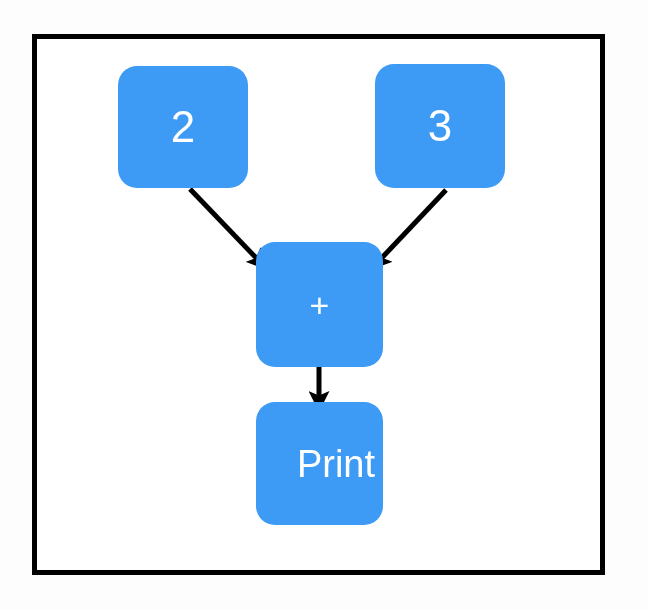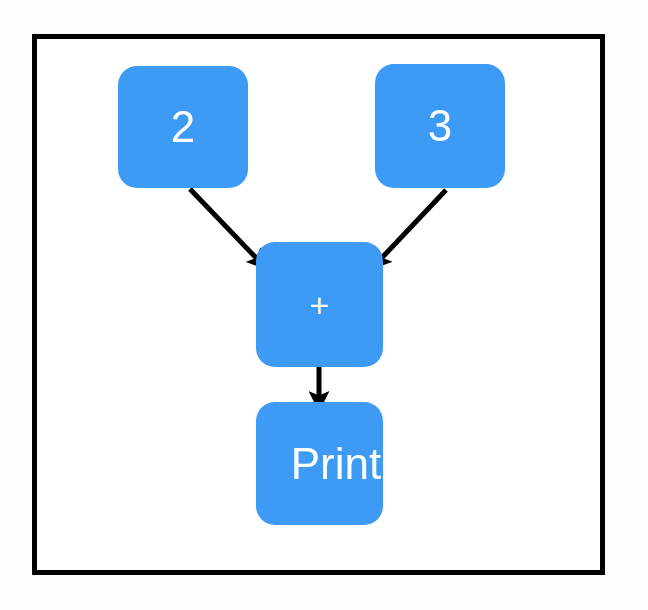--- a/index.html
+++ b/index.html
@@ -56,21 +56,21 @@
     color: #ffffff;
     font-family: "Liberation Sans", sans-serif;
     font-weight: 400;
     line-height: 1;
     user-select: none;
     text-align: center;
   }
 
   .node-operand  { font-size: 44px; }
   .node-operator { font-size: 34px; }
-  .node-action   { font-size: 44px; padding-left: 33px; }
+  .node-action   { font-size: 38px; padding-left: 33px; }
 
   #node-two   { left: 118px; top:  66px; width: 130px; height: 122px; }
   #node-three { left: 375px; top:  64px; width: 130px; height: 124px; }
   #node-plus  { left: 256px; top: 242px; width: 127px; height: 125px; }
   #node-print { left: 256px; top: 402px; width: 127px; height: 123px; }
 </style>
 </head>
 <body>
 
 <div id="canvas">

